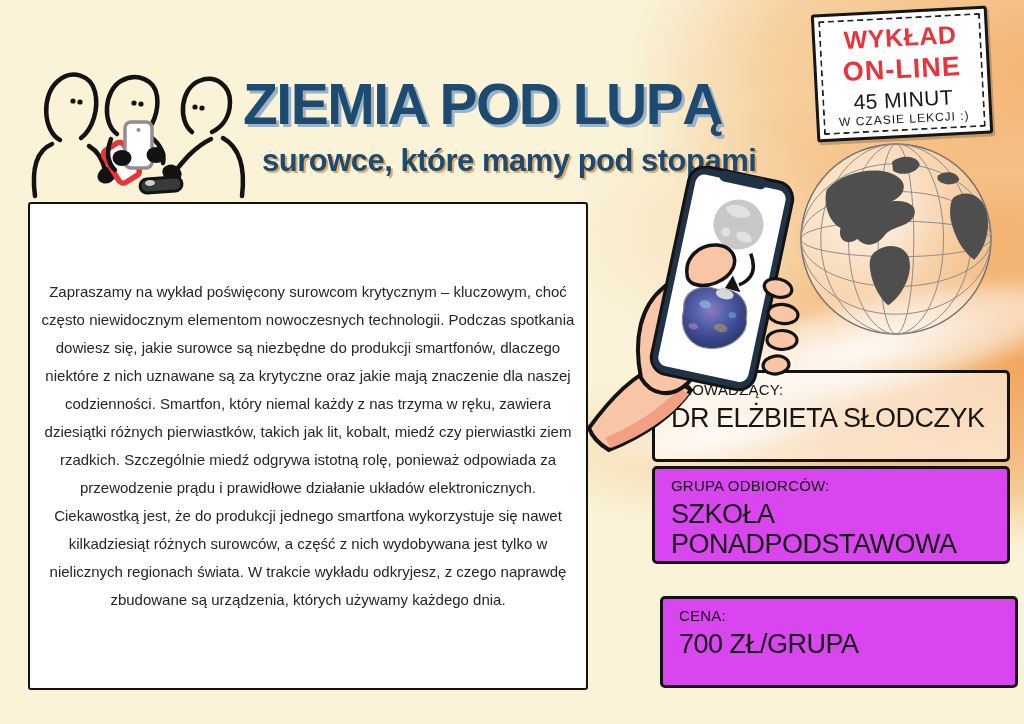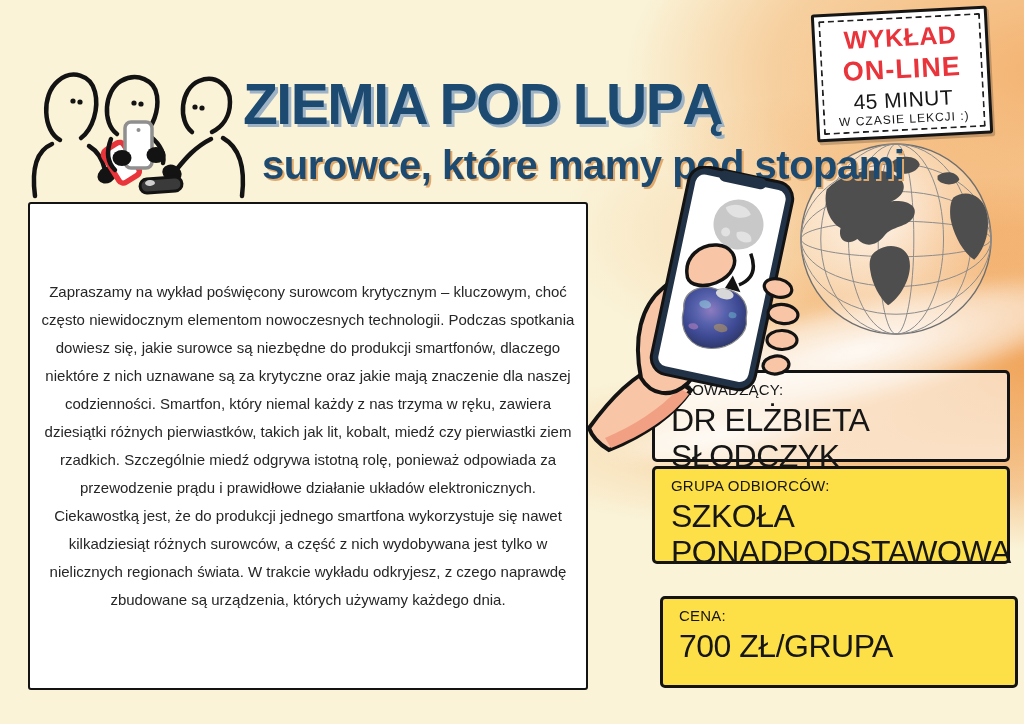--- a/index.html
+++ b/index.html
@@ -31,21 +31,21 @@
     filter:blur(5px);
   }
   
   .title{
     position:absolute;left:243px;top:76px;z-index:5;white-space:nowrap;
     font-size:57px;font-weight:bold;letter-spacing:-1.5px;line-height:1;
     color:#1d4a70;text-shadow:3px 3px 0 #9db3c5;
   }
   .subtitle{
     position:absolute;left:262px;top:145px;z-index:5;white-space:nowrap;
-    font-size:40px;font-weight:bold;letter-spacing:-0.5px;line-height:1;
+    font-size:31px;font-weight:bold;letter-spacing:-0.5px;line-height:1;
     color:#1d4a70;text-shadow:2px 2px 0 #e2a869;
   }
   
   .badge{
     position:absolute;left:814px;top:10px;width:170px;height:122px;z-index:6;
     background:#fff;border:3px solid #161616;border-radius:3px;
     transform:rotate(-3deg);
     box-shadow:2px 3px 0 rgba(0,0,0,0.2);
     display:flex;align-items:stretch;justify-content:stretch;
   }
@@ -64,29 +64,29 @@
     background:#ffffff;border:2.5px solid #131313;border-radius:3px;
     box-sizing:border-box;padding:6px 10px;
     display:flex;align-items:center;justify-content:center;
   }
   .desc-text{
     font-size:15px;line-height:28px;color:#262626;text-align:center;
   }
   
   .info-box{
     position:absolute;left:652px;width:358px;z-index:4;
-    border:3px solid #131313;border-radius:5px;background:#fde047;
+    border:3px solid #131313;border-radius:5px;background:#d946ef;
     box-sizing:border-box;padding:8px 16px 10px 16px;
   }
   .info-box.translucent{background:rgba(255,255,255,0.55);}
   .box-1{top:370px;height:92px;}
   .box-2{top:466px;height:98px;}
   .box-3{top:596px;height:92px;margin-left:8px;}
   .info-label{font-size:15px;color:#161616;letter-spacing:0.2px;line-height:1.2;}
-  .info-value{font-size:32px;color:#161616;letter-spacing:-0.5px;line-height:1.12;margin-top:4px;}
+  .info-value{font-size:27px;color:#161616;letter-spacing:-0.5px;line-height:1.12;margin-top:4px;}
   
   .people-svg{position:absolute;left:14px;top:34px;z-index:5;}
   .globe-svg{position:absolute;left:797px;top:140px;z-index:3;}
   .hand-svg{position:absolute;left:575px;top:166px;z-index:7;}
 </style>
 </head>
 <body>
 
 <div class="poster">
 

